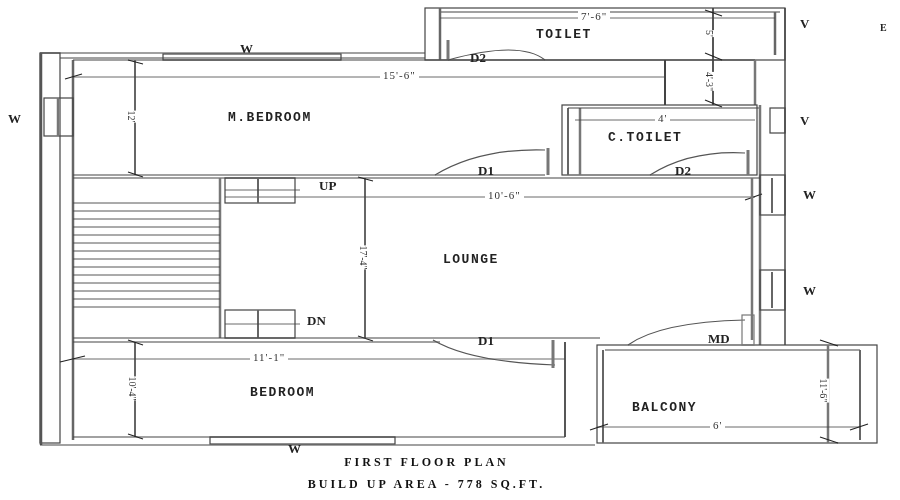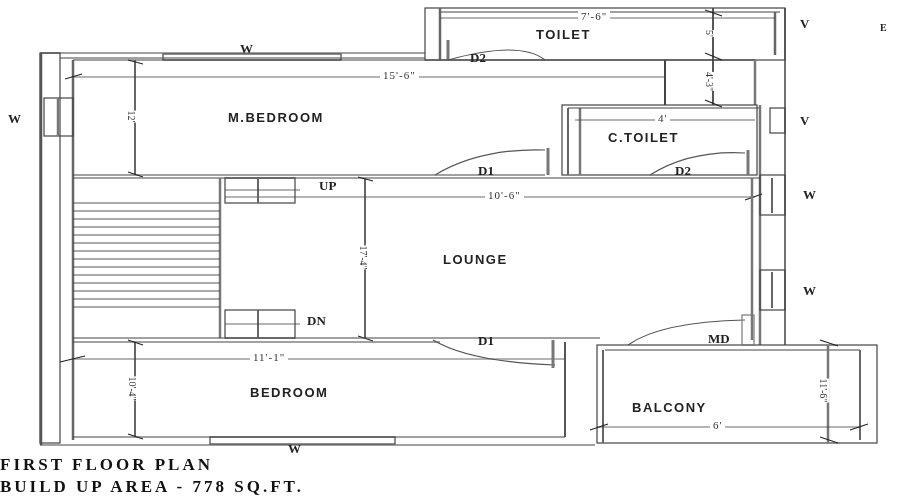--- a/index.html
+++ b/index.html
@@ -1,28 +1,28 @@
 <!DOCTYPE html>
 <html><head>
 <meta charset="utf-8">
 <style>
   html, body { margin: 0; padding: 0; background: #ffffff; }
   body { width: 900px; height: 500px; position: relative; overflow: hidden;
          font-family: "Liberation Serif", serif; color: #1a1a1a; }
   svg { position: absolute; left: 0; top: 0; }
-  .lbl { position: absolute; font-weight: bold; font-family: Liberation Sans, sans-serif;
+  .lbl { position: absolute; font-weight: bold; font-family: Liberation Mono, monospace;
          letter-spacing: 1.5px; font-size: 13px; color: #222; white-space: nowrap; }
   .dim { position: absolute; font-family: "Liberation Serif", serif; font-size: 11px;
          color: #333; background: #fff; padding: 0 3px; white-space: nowrap; letter-spacing: 1px; }
   .vdim { position: absolute; font-family: "Liberation Serif", serif; font-size: 10px;
           color: #333; background: #fff; transform: rotate(90deg); transform-origin: center; white-space: nowrap; }
   .mark { position: absolute; font-weight: bold; font-family: "Liberation Serif", serif;
           font-size: 13px; color: #222; }
-  .title { position: absolute; left: 0; width: 853px; text-align: left; font-weight: bold;
-           font-family: "Liberation Serif", serif; font-size: 17px; letter-spacing: 3px; color: #111; }
+  .title { position: absolute; left: 0; width: 853px; text-align: center; font-weight: bold;
+           font-family: "Liberation Serif", serif; font-size: 12px; letter-spacing: 3px; color: #111; }
 </style>
 </head>
 <body>
 
 <svg width="900" height="500" viewBox="0 0 900 500">
   <g stroke="#444" fill="none" stroke-width="1.2">
 
     <rect x="40" y="53" width="20" height="390"></rect>
     <line x1="40" y1="53" x2="425" y2="53"></line>
     <line x1="60" y1="58" x2="425" y2="58"></line>

